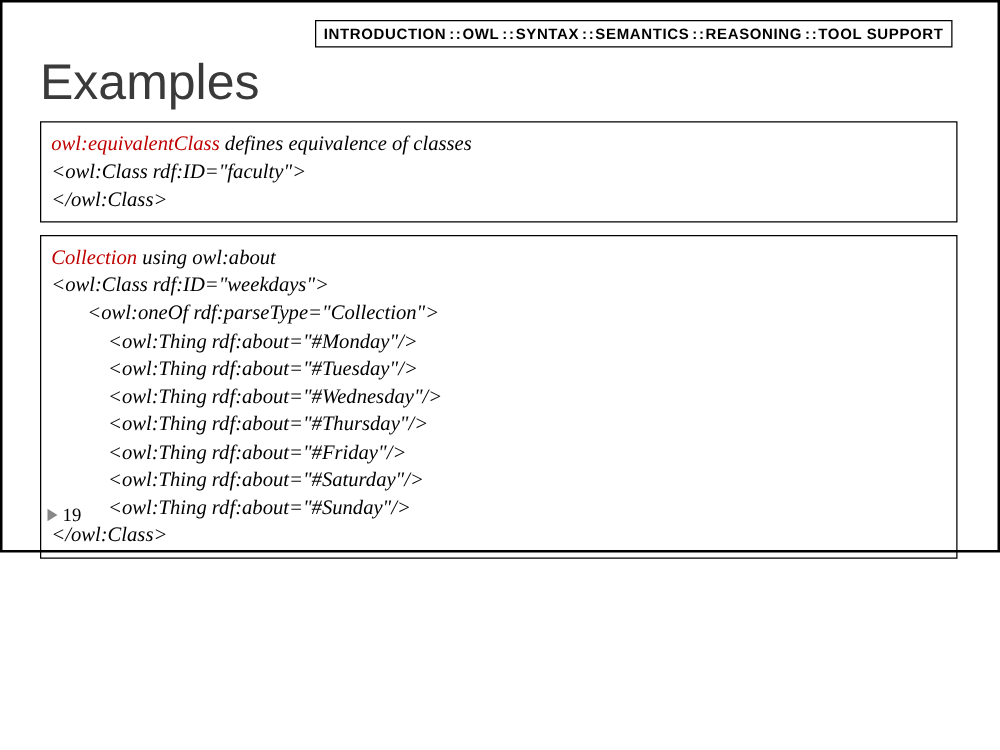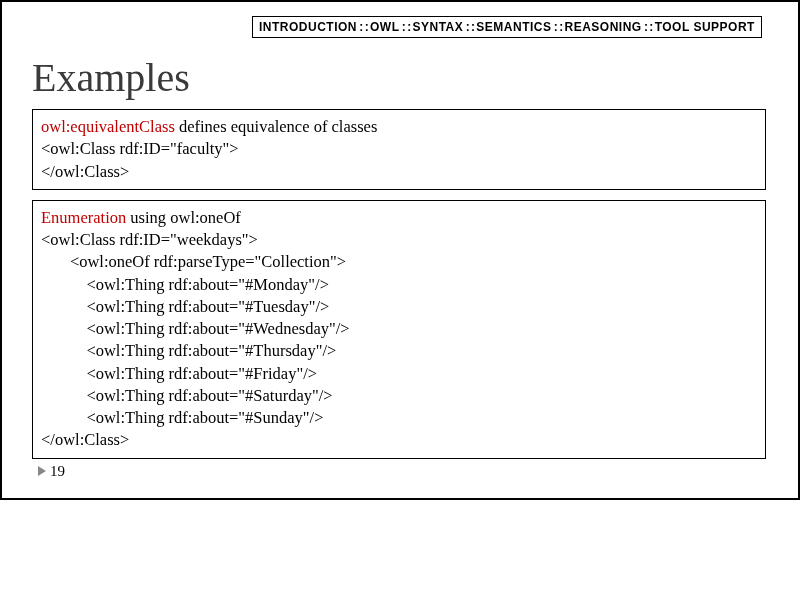--- a/index.html
+++ b/index.html
@@ -8,54 +8,55 @@
     width: 800px;
     height: 600px;
     font-family: Georgia, 'Times New Roman', serif;
     background: #fff;
     color: #000;
     position: relative;
     box-sizing: border-box;
   }
   .slide {
     width: 800px;
-    height: 500px;
+    height: 442px;
     padding: 14px 32px 20px 30px;
     box-sizing: border-box;
     border: 2px solid #000;
     position: relative;
   }
   .breadcrumb {
     border: 1.5px solid #000;
     background: #fff;
     font-family: Arial, Helvetica, sans-serif;
     font-weight: bold;
     font-size: 12px;
     padding: 3px 6px;
     display: inline-block;
     margin-left: 220px;
     letter-spacing: 0.5px;
   }
   .sep {
     letter-spacing: -1px;
   }
   h1.title {
-    font-family: Liberation Serif, serif;
+    font-family: Liberation Sans, sans-serif;
     font-weight: normal;
     font-size: 40px;
-    margin: 16px 0 8px 0;
+    margin: 6px 0 8px 0;
     color: #3a3a3a;
   }
   .box {
     border: 1.5px solid #000;
     margin: 6px 0 10px 0;
     padding: 6px 8px 6px 8px;
     font-size: 16.5px;
     line-height: 1.35;
     font-family: Georgia, 'Times New Roman', serif;
+    font-style: italic;
   }
   .box .hlred { color: #c00000; }
   .code-line { white-space: pre; font-family: Georgia, 'Times New Roman', serif; }
   .footer {
     position: absolute;
     left: 36px;
     bottom: 18px;
     font-size: 15px;
     font-family: Georgia, serif;
   }
@@ -83,21 +84,21 @@
   <div class="box">
     <div>
       <span class="hlred">owl:equivalentClass</span><span> defines equivalence of classes</span>
     </div>
     <div class="code-line">&lt;owl:Class rdf:ID="faculty"&gt;</div>
     <div class="code-line">&lt;/owl:Class&gt;</div>
   </div>
 
   <div class="box">
     <div>
-      <span class="hlred">Enumeration</span><span> using owl:oneOf</span>
+      <span class="hlred">Collection</span><span> using owl:about</span>
     </div>
     <div class="code-line">&lt;owl:Class rdf:ID="weekdays"&gt;</div>
     <div class="code-line">       &lt;owl:oneOf rdf:parseType="Collection"&gt;</div>
     <div class="code-line">           &lt;owl:Thing rdf:about="#Monday"/&gt;</div>
     <div class="code-line">           &lt;owl:Thing rdf:about="#Tuesday"/&gt;</div>
     <div class="code-line">           &lt;owl:Thing rdf:about="#Wednesday"/&gt;</div>
     <div class="code-line">           &lt;owl:Thing rdf:about="#Thursday"/&gt;</div>
     <div class="code-line">           &lt;owl:Thing rdf:about="#Friday"/&gt;</div>
     <div class="code-line">           &lt;owl:Thing rdf:about="#Saturday"/&gt;</div>
     <div class="code-line">           &lt;owl:Thing rdf:about="#Sunday"/&gt;</div>

